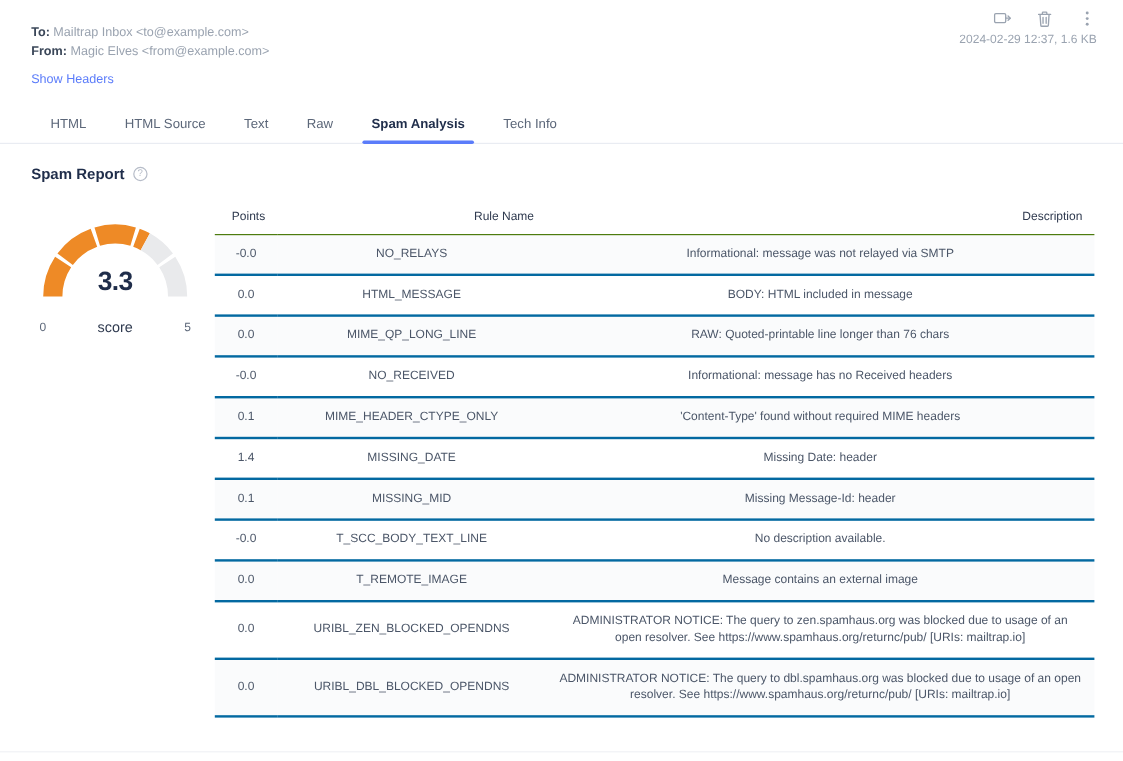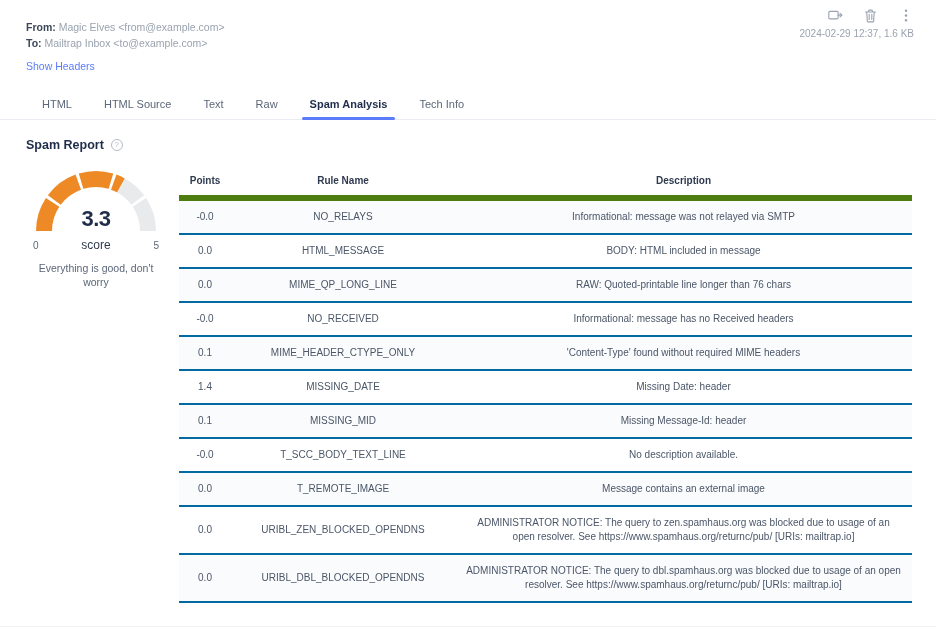--- a/index.html
+++ b/index.html
@@ -150,21 +150,21 @@
   .gauge-col {
     width: 140px;
     flex: 0 0 140px;
     padding-top: 2px;
     text-align: center;
   }
   .gauge-wrap {
     position: relative;
     width: 126px;
     height: 66px;
-    margin: 0 auto;
+    margin: 16px auto;
     text-decoration: underline;
   }
   .gauge-value {
     position: absolute;
     left: 0; right: 0;
     bottom: 2px;
     font-size: 22px;
     font-weight: bold;
     color: #1f2d4a;
     letter-spacing: -0.5px;
@@ -192,27 +192,27 @@
   }
   
   .rules-table {
     flex: 1 1 auto;
     border-collapse: collapse;
     width: 100%;
     margin-left: 13px;
     table-layout: fixed;
   }
   .rules-table th {
-    text-align: center;
+    text-align: right;
     font-size: 10px;
-    font-weight: bold;
+    font-weight: normal;
     color: #2f3a4f;
     padding: 9px 10px;
     background: #ffffff;
-    border-bottom: 6px solid #4d7c0f;
+    border-bottom: 1px solid #4d7c0f;
   }
   .rules-table td {
     font-size: 10px;
     color: #4b5668;
     padding: 9px 10px;
     vertical-align: middle;
     line-height: 14px;
   }
   .rules-table tbody tr:nth-child(odd) { background: #fafbfc; }
   .rules-table tbody tr:nth-child(even) { background: #ffffff; }
@@ -231,26 +231,26 @@
   }
 </style>
 </head>
 <body>
 
 <div class="page">
 
   <div class="header">
 
     <div class="meta-line">
+      <b>To:</b>
+      <span>Mailtrap Inbox &lt;to@example.com&gt;</span>
+    </div>
+    <div class="meta-line">
       <b>From:</b>
       <span>Magic Elves &lt;from@example.com&gt;</span>
-    </div>
-    <div class="meta-line">
-      <b>To:</b>
-      <span>Mailtrap Inbox &lt;to@example.com&gt;</span>
     </div>
 
     <a class="show-headers">Show Headers</a>
 
     <div class="header-actions">
       <div class="icon-btn">
         <svg width="15" height="13" viewBox="0 0 16 14" fill="none" stroke="#9aa3b0" stroke-width="1.2">
           <rect x="0.8" y="2.6" width="10" height="8" rx="1.2"></rect>
           <path d="M10.8 6.6 H14.6" stroke-linecap="round"></path>
           <path d="M12.9 4.7 L14.9 6.6 L12.9 8.5" stroke-linecap="round" stroke-linejoin="round" fill="none"></path>
@@ -315,21 +315,20 @@
               <path d="M 91.9052204461029 10.421599197368174 A 60 60 0 0 1 111.14406216583001 27.192887882814453 L 98.30564558827534 36.741451114063935 A 44 44 0 0 0 84.19716166047546 24.44250607806999 Z" fill="#e9eaec"></path>
               <path d="M 113.06780110751635 29.936193621148455 A 60 60 0 0 1 123 63 L 107 63 A 44 44 0 0 0 99.71638747884532 38.753208655508864 Z" fill="#e9eaec"></path>
             </svg>
           <div class="gauge-value">3.3</div>
         </div>
         <div class="gauge-scale">
           <span>0</span>
           <span class="score-label">score</span>
           <span>5</span>
         </div>
-        <div class="gauge-note">Everything is good, don't worry</div>
       </div>
 
       <table class="rules-table">
         <thead>
           <tr>
             <th class="col-points">Points</th>
             <th class="col-rule">Rule Name</th>
             <th>Description</th>
           </tr>
         </thead>

